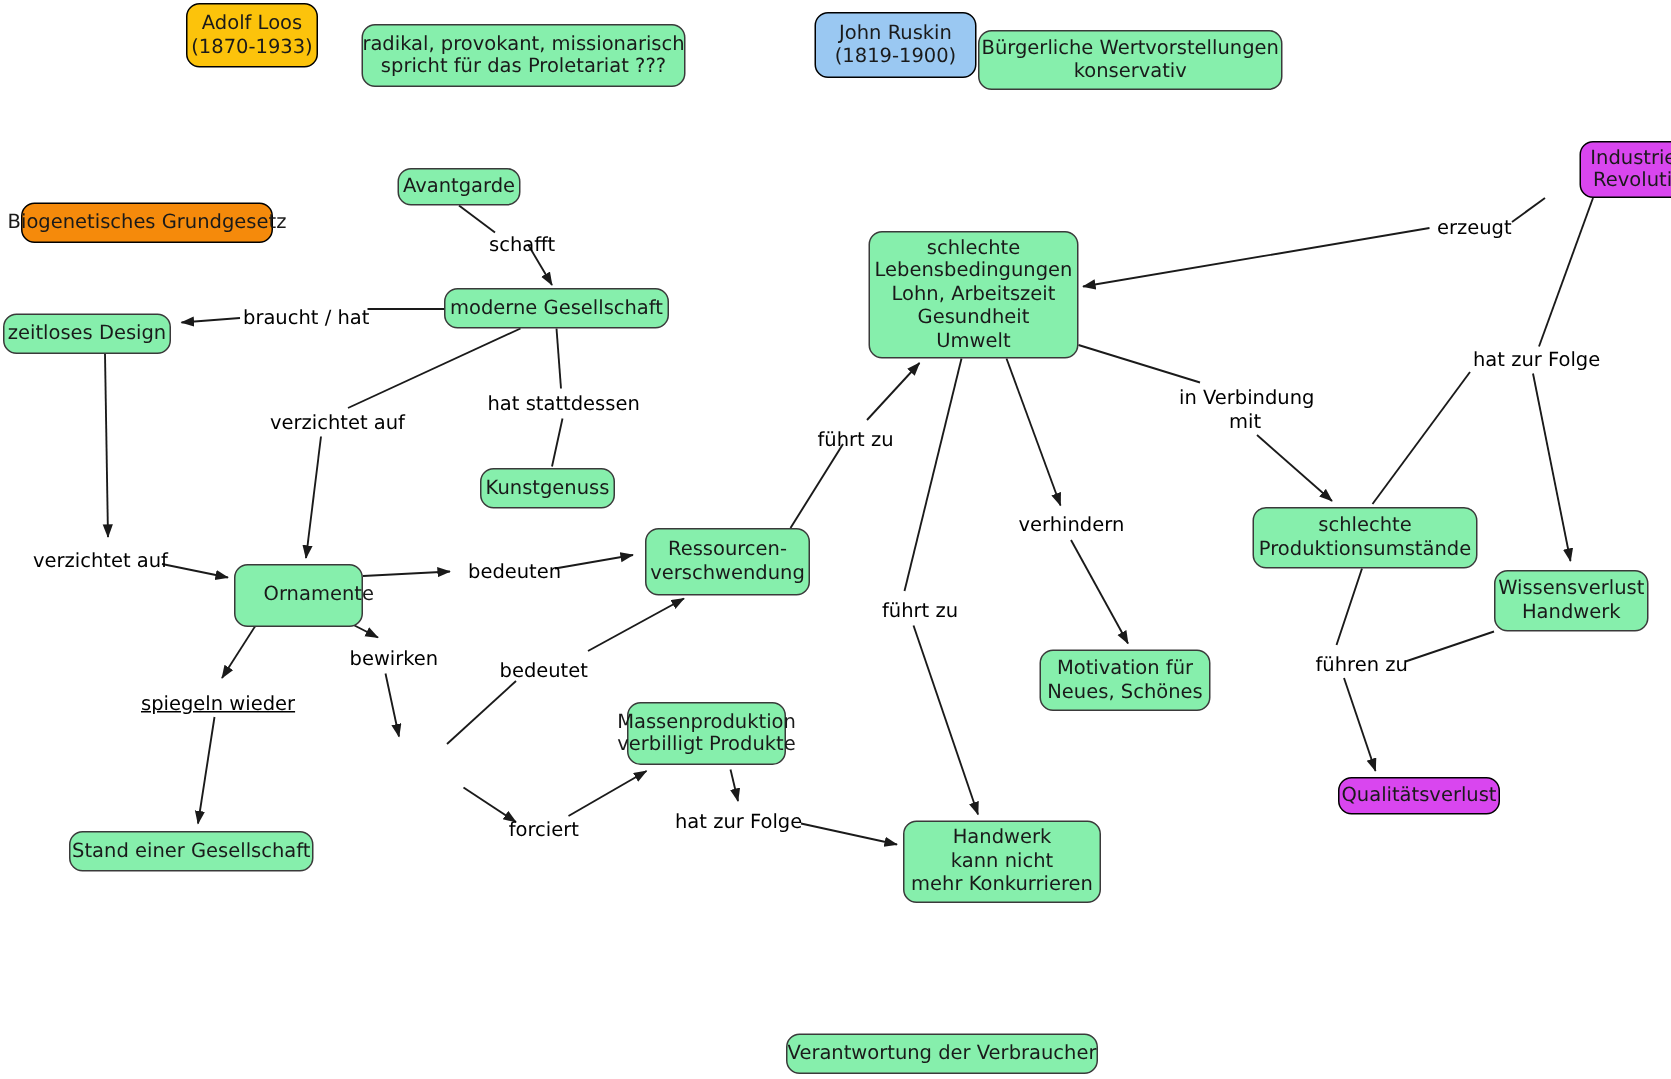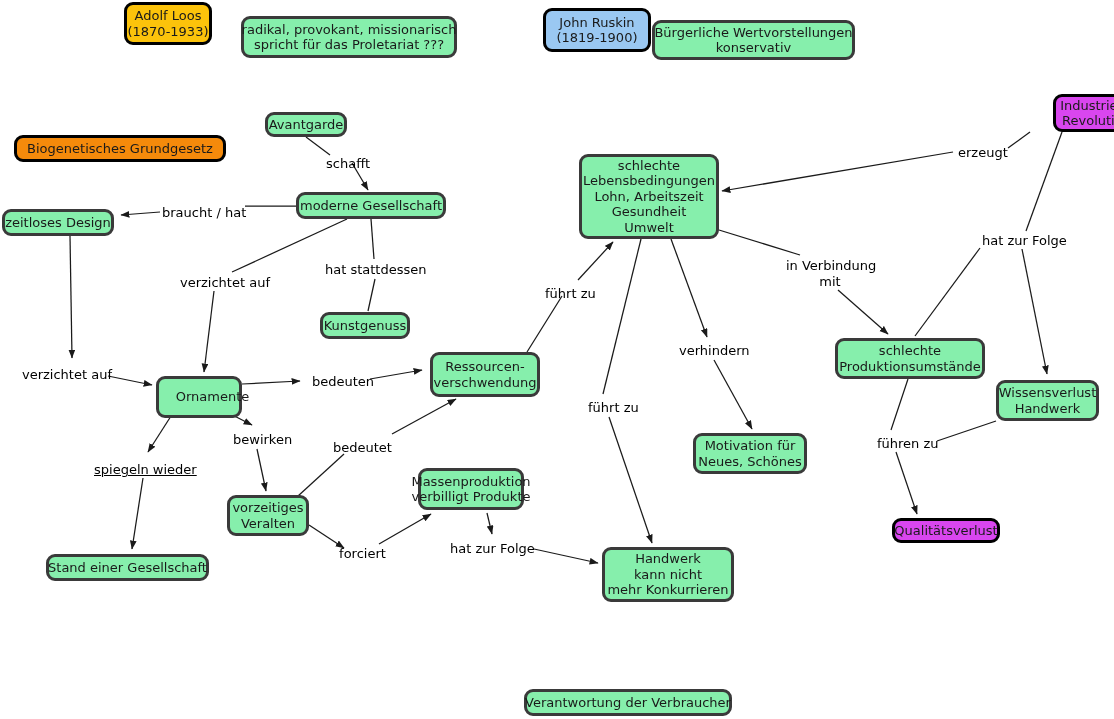--- a/index.html
+++ b/index.html
@@ -22,21 +22,21 @@
     height: 719px;
     pointer-events: none;
   }
   .node {
     position: absolute;
     box-sizing: border-box;
     display: flex;
     align-items: center;
     justify-content: center;
     text-align: center;
-    border: 3px solid #b91c1c;
+    border: 1px solid #b91c1c;
     border-radius: 9px;
     color: #1a1a1a;
     font-size: 13px;
     line-height: 15.5px;
     white-space: pre;
     z-index: 5;
   }
   .n-plain {
     background: #86efac;
     border-color: #3a3a3a;
@@ -134,42 +134,40 @@
 (1870-1933)</div>
   <div class="node n-plain" style="left: 241px; top: 16px; width: 216px; height: 42px;">radikal, provokant, missionarisch
 spricht für das Proletariat ???</div>
   <div class="node n-blue" style="left: 543px; top: 8px; width: 108px; height: 44px;">John Ruskin
 (1819-1900)</div>
   <div class="node n-plain" style="left: 652px; top: 20px; width: 203px; height: 40px;">Bürgerliche Wertvorstellungen
 konservativ</div>
   <div class="node n-yellow" style="left: 1025px; top: 94px; width: 87px; height: 38px;">Industrielle
 Revolution</div>
   <div class="node n-plain" style="left: 265px; top: 112px; width: 82px; height: 25px;">Avantgarde</div>
-  <div class="node n-orange" style="left: 14px; top: 135px; width: 212px; height: 27px;">Biogenetisches Grundgesetz</div>
+  <div class="node n-orange" style="left: 14px; top: 135px; width: 168px; height: 27px;">Biogenetisches Grundgesetz</div>
   <div class="node n-plain" style="left: 579px; top: 154px; width: 140px; height: 85px;">schlechte
 Lebensbedingungen
 Lohn, Arbeitszeit
 Gesundheit
 Umwelt</div>
   <div class="node n-plain" style="left: 296px; top: 192px; width: 150px; height: 27px;">moderne Gesellschaft</div>
   <div class="node n-plain" style="left: 2px; top: 209px; width: 112px; height: 27px;">zeitloses Design</div>
   <div class="node n-plain" style="left: 320px; top: 312px; width: 90px; height: 27px;">Kunstgenuss</div>
   <div class="node n-plain" style="left: 835px; top: 338px; width: 150px; height: 41px;">schlechte
 Produktionsumstände</div>
   <div class="node n-plain" style="left: 430px; top: 352px; width: 110px; height: 45px;">Ressourcen-
 verschwendung</div>
   <div class="node n-plain" style="left: 156px; top: 376px; width: 86px; height: 42px; padding-left: 27px;">Ornamente</div>
   <div class="node n-plain" style="left: 996px; top: 380px; width: 103px; height: 41px;">Wissensverlust
 Handwerk</div>
   <div class="node n-plain" style="left: 693px; top: 433px; width: 114px; height: 41px;">Motivation für
 Neues, Schönes</div>
   <div class="node n-plain" style="left: 418px; top: 468px; width: 106px; height: 42px;">Massenproduktion
 verbilligt Produkte</div>
-  <div class="node n-plain" style="left: 227px; top: 495px; width: 82px; height: 41px;">vorzeitiges
-Veralten</div>
   <div class="node n-yellow" style="left: 864px; top: 518px; width: 108px; height: 25px;">Qualitätsverlust</div>
   <div class="node n-plain" style="left: 602px; top: 547px; width: 132px; height: 55px;">Handwerk
 kann nicht
 mehr Konkurrieren</div>
   <div class="node n-plain" style="left: 46px; top: 554px; width: 163px; height: 27px;">Stand einer Gesellschaft</div>
   <div class="node n-plain" style="left: 524px; top: 689px; width: 208px; height: 27px;">Verantwortung der Verbraucher</div>
 
   <div class="elabel" style="left: 326px; top: 156px; width: 44px;">schafft</div>
   <div class="elabel" style="left: 958px; top: 145px; width: 46px;">erzeugt</div>
   <div class="elabel" style="left: 162px; top: 205px; width: 80px;">braucht / hat</div>

